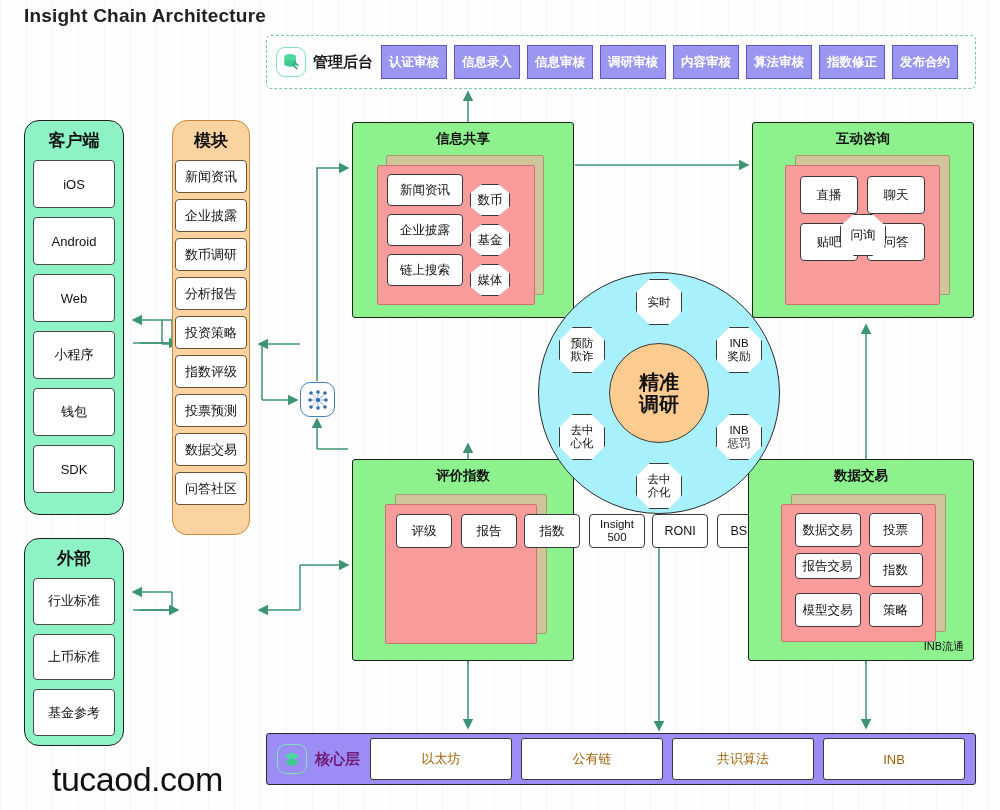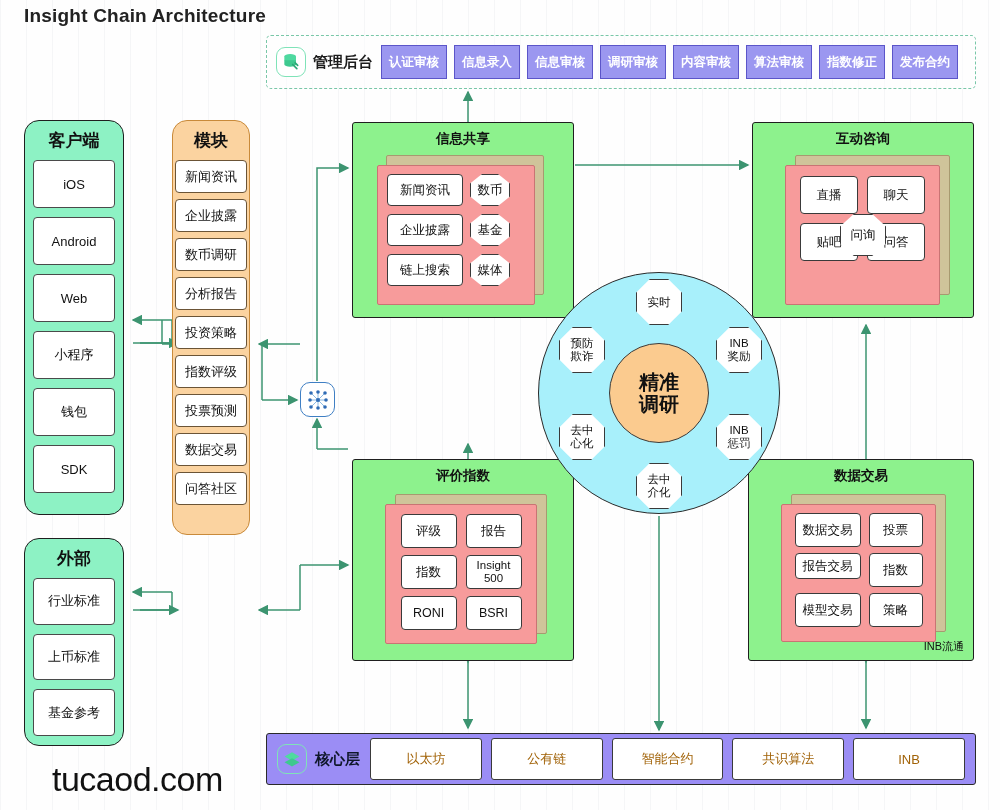--- a/index.html
+++ b/index.html
@@ -215,21 +215,21 @@
     display: flex; align-items: center;
     padding: 0 10px;
     z-index: 3;
   }
   .core-icon {
     width: 30px; height: 30px; flex: 0 0 30px;
     border: 1.6px solid #7fe3b8; border-radius: 9px;
     display: flex; align-items: center; justify-content: center;
   }
   .core-label {
-    font-size: 15px; font-weight: bold; color: #0f172a;
+    font-size: 15px; font-weight: bold; color: #701a75;
     margin: 0 10px 0 8px; white-space: nowrap;
   }
   .core-chip {
     flex: 1 1 0;
     height: 42px;
     margin-right: 9px;
     background: #ffffff;
     border: 1.3px solid #3a3a3a;
     border-radius: 3px;
     display: flex; align-items: center; justify-content: center;
@@ -371,21 +371,21 @@
 
   <div class="panel" style="left:352px; top:122px; width:222px; height:196px;">
     <div class="panel-title">信息共享</div>
     <div class="panel-shadow" style="left:33px; top:32px; width:158px; height:140px;"></div>
     <div class="panel-inner" style="left:24px; top:42px; width:158px; height:140px; padding:8px 9px; gap:7px;">
       <div style="display:flex; flex-direction:column; gap:8px;">
         <div class="rect-item" style="width:76px; height:32px;">新闻资讯</div>
         <div class="rect-item" style="width:76px; height:32px;">企业披露</div>
         <div class="rect-item" style="width:76px; height:32px;">链上搜索</div>
       </div>
-      <div style="display:flex; flex-direction:column; gap:8px;">
+      <div style="display:flex; flex-direction:column; gap:8px;justify-content:flex-end;">
         <div class="oct-item" style="width:40px; height:32px;">数币</div>
         <div class="oct-item" style="width:40px; height:32px;">基金</div>
         <div class="oct-item" style="width:40px; height:32px;">媒体</div>
       </div>
     </div>
   </div>
 
   <div class="panel" style="left:752px; top:122px; width:222px; height:196px;">
     <div class="panel-title">互动咨询</div>
     <div class="panel-shadow" style="left:42px; top:32px; width:155px; height:140px;"></div>
@@ -398,21 +398,21 @@
         <div class="rect-item" style="width:58px; height:38px;">贴吧</div>
         <div class="rect-item" style="width:58px; height:38px;">问答</div>
       </div>
       <div class="oct-item" style="position:absolute; left:54px; top:48px; width:46px; height:42px; z-index:4;">问询</div>
     </div>
   </div>
 
   <div class="panel" style="left:352px; top:459px; width:222px; height:202px;">
     <div class="panel-title">评价指数</div>
     <div class="panel-shadow" style="left:42px; top:34px; width:152px; height:140px;"></div>
-    <div class="panel-inner" style="left:32px; top:44px; width:152px; height:140px; flex-direction:column; padding:9px 10px; gap:7px;">
+    <div class="panel-inner" style="left:32px; top:44px; width:152px; height:140px; flex-direction:row; padding:9px 10px; gap:7px;">
       <div style="display:flex; gap:9px; justify-content:center;">
         <div class="rect-item" style="width:56px; height:34px;">评级</div>
         <div class="rect-item" style="width:56px; height:34px;">报告</div>
       </div>
       <div style="display:flex; gap:9px; justify-content:center;">
         <div class="rect-item" style="width:56px; height:34px;">指数</div>
         <div class="rect-item" style="width:56px; height:34px; font-size:11.5px;">Insight 500</div>
       </div>
       <div style="display:flex; gap:9px; justify-content:center;">
         <div class="rect-item" style="width:56px; height:34px;">RONI</div>
@@ -475,18 +475,17 @@
   <div id="core-layer">
     <div class="core-icon">
       <svg width="20" height="20" viewBox="0 0 24 24">
         <path d="M12,4 L21,9 L12,14 L3,9 z" fill="#4fd9a0"></path>
         <path d="M12,11 L21,16 L12,21 L3,16 z" fill="#3ec98f"></path>
       </svg>
     </div>
     <div class="core-label">核心层</div>
     <div class="core-chip">以太坊</div>
     <div class="core-chip">公有链</div>
-    <div class="core-chip">智能合约</div>
     <div class="core-chip">共识算法</div>
     <div class="core-chip">INB</div>
   </div>
 
 </div>
 
 </body></html>

